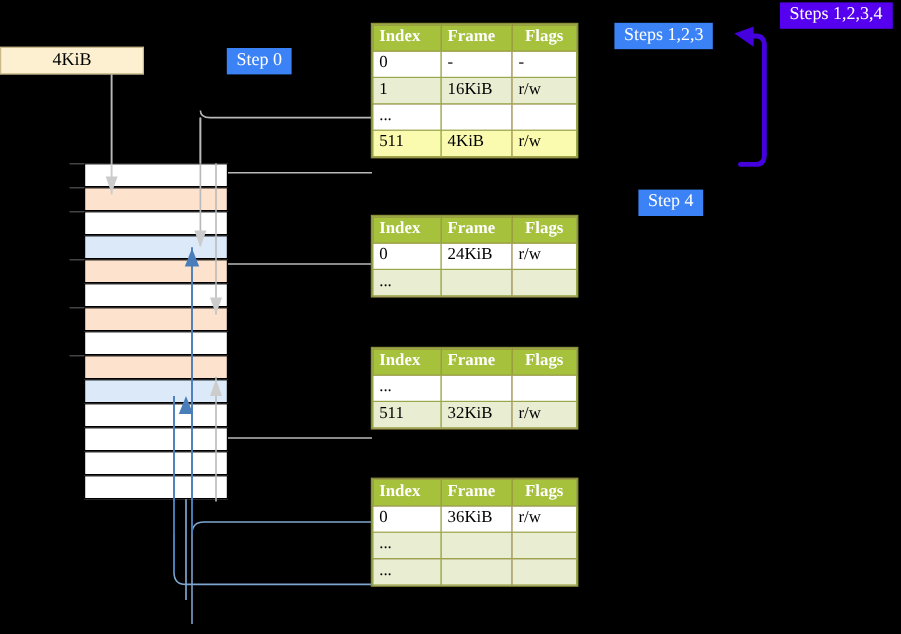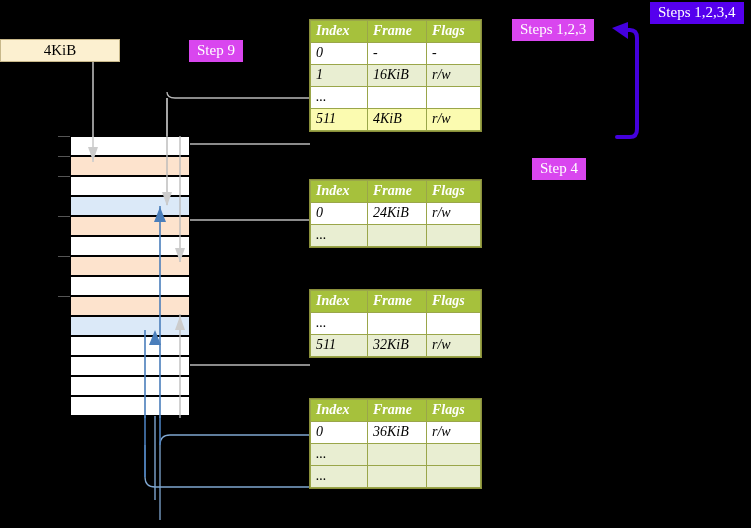--- a/index.html
+++ b/index.html
@@ -13,42 +13,41 @@
   
   .steplabel{
     position:absolute;
     font-family:"Liberation Serif", serif;
     font-size:15px;
     color:#ffffff;
     padding:2px 8px 3px 8px;
     white-space:nowrap;
     line-height:17px;
   }
-  .label-red{background:#d946ef;text-align:right;}
+  .label-red{background:#3b82f6;text-align:right;}
   .label-blue{background:#5500ee;}
 
   
   .kib-box{
     position:absolute;
     background:#fcf0d0;
     border:1px solid #c8b88a;
     box-sizing:border-box;
     display:flex;align-items:center;justify-content:center;
     font-size:15px;
     color:#000;
   }
 
   
   .ptable{
     position:absolute;
     border-collapse:collapse;
     background:#7f1d1d;
     box-shadow:0 0 0 1px #8a8f3a;
     font-size:14px;
-    font-style:italic;
   }
   .ptable td,.ptable th{
     border:1px solid #9aa64a;
     padding:2px 5px 3px 5px;
     height:18px;
     text-align:left;
     font-weight:normal;
     font-family:"Liberation Serif", serif;
     box-sizing:border-box;
   }
@@ -56,21 +55,21 @@
     background:#a6c13c;
     color:#ffffff;
     font-weight:bold;
     font-size:14px;
   }
   .ptable td.c-index{width:57px;}
   .ptable td.c-frame{width:59px;}
   .ptable td.c-flags{width:54px;}
   .ptable th.c-index{width:57px;}
   .ptable th.c-frame{width:59px;}
-  .ptable th.c-flags{width:54px;}
+  .ptable th.c-flags{width:54px;text-align:center;}
   tr.row-white td{background:#ffffff;}
   tr.row-tint td{background:#e9eed2;}
   td.hl{background:#fbfbb0 !important;}
 
   
   .memgrid{position:absolute;}
   .memrow{
     position:absolute;left:0;
     width:120px;height:20px;
     border:1px solid #000;
@@ -120,21 +119,21 @@
 
     <path d="M 617 137 L 630 137 Q 637 137 637 129 L 637 38 Q 637 30 630 30 L 628 30" stroke="#4400dd" stroke-width="4" fill="none" stroke-linecap="round"></path>
     <polygon points="628,22 628,39 612,28" fill="#4400dd"></polygon>
 
   </svg>
 
   <div class="kib-box" style="left:0px;top:39px;width:120px;height:23px;">
     <span>4KiB</span>
   </div>
 
-  <div class="steplabel label-red" style="left:189px;top:40px;">Step 9</div>
+  <div class="steplabel label-red" style="left:189px;top:40px;">Step 0</div>
 
   <div class="steplabel label-red" style="left:512px;top:19px;">Steps 1,2,3</div>
 
   <div class="steplabel label-blue" style="left:650px;top:2px;">Steps 1,2,3,4</div>
 
   <div class="steplabel label-red" style="left:532px;top:158px;">Step 4</div>
 
   <div class="memgrid" style="left:70px;top:136px;width:120px;height:282px;">
 
     <div class="memrow" style="top:0px;"></div>

